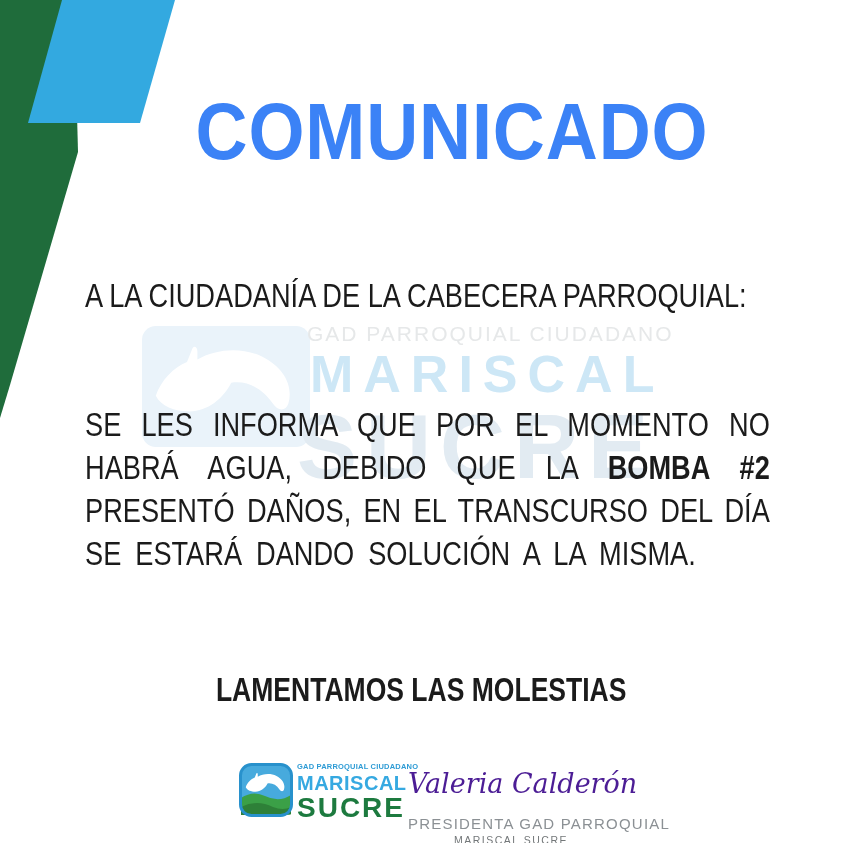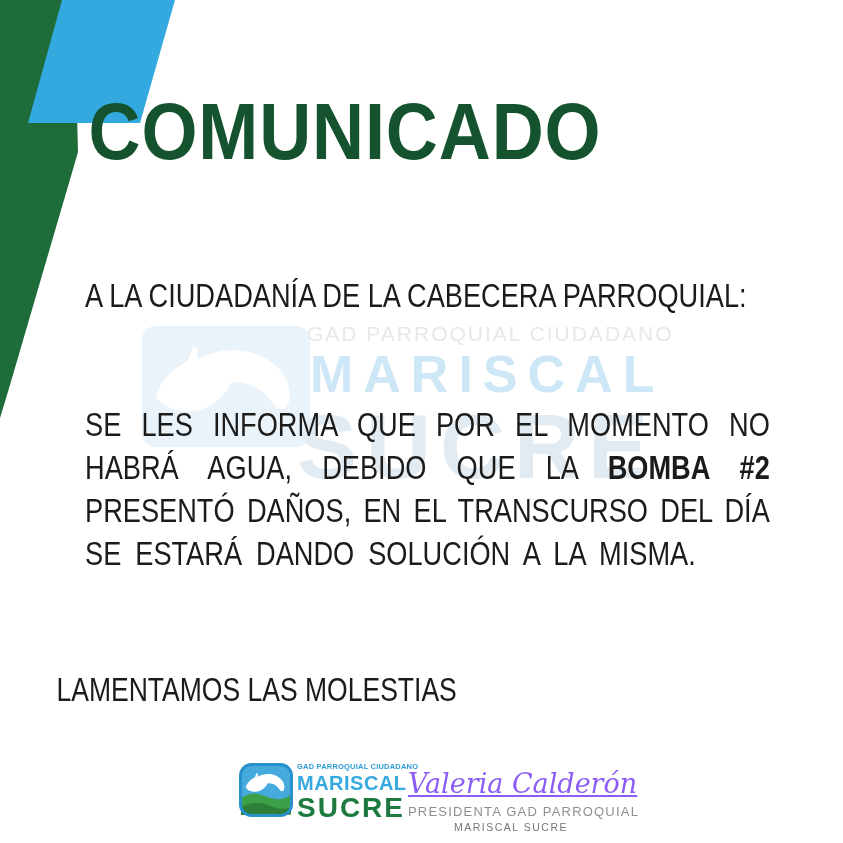--- a/index.html
+++ b/index.html
@@ -4,22 +4,22 @@
 <style>
   html,body{margin:0;padding:0;background:#ffffff;}
   .page{
     position:relative;width:843px;height:843px;background:#ffffff;
     overflow:hidden;font-family:"Liberation Sans",sans-serif;
   }
   
   .corner-svg{position:absolute;left:0;top:0;}
   
   .title{
-    position:absolute;top:92px;left:60px;right:0;
-    color:#14532d;font-weight:700;font-size:80px;line-height:80px;
+    position:absolute;top:92px;left:60px;right:0;text-align:center;
+    color:#3b82f6;font-weight:700;font-size:80px;line-height:80px;
     letter-spacing:1px;white-space:nowrap;
   }
   .title-inner{display:inline-block;transform:scaleX(0.90);transform-origin:50% 50%;}
   
   .wm-square{
     position:absolute;left:142px;top:326px;width:168px;height:121px;
     background:#eaf3fa;border-radius:14px;
   }
   .wm-horse{position:absolute;left:6px;top:10px;}
   .wm-tagline{
@@ -43,36 +43,36 @@
   .body-par{
     position:absolute;left:85px;top:403px;width:856px;
     font-size:34px;line-height:43px;color:#1b1b1b;
     transform:scaleX(0.80);transform-origin:0 0;
   }
   .jline{text-align:justify;text-align-last:justify;}
   .lline{text-align:left;word-spacing:8px;}
   .body-par b{font-weight:700;}
   
   .apology{
-    position:absolute;left:0;right:0;top:670px;text-align:left;
-    font-size:34px;color:#1b1b1b;white-space:nowrap;
+    position:absolute;left:0;right:0;top:670px;text-align:center;
+    font-size:34px;color:#1b1b1b;white-space:nowrap;font-weight:bold;
   }
   .apology-inner{display:inline-block;transform:scaleX(0.78);transform-origin:50% 50%;}
   
   .logo-icon{position:absolute;left:238px;top:762px;}
   .logo-text{position:absolute;left:297px;top:763px;line-height:1;}
   .logo-tagline{font-size:7.5px;font-weight:700;color:#2d9bd5;letter-spacing:0.2px;white-space:nowrap;}
   .logo-name-top{font-size:20px;font-weight:700;color:#36a9e1;letter-spacing:0.5px;margin-top:2px;white-space:nowrap;}
   .logo-name-bottom{font-size:28px;font-weight:700;color:#1d7a3f;letter-spacing:2px;margin-top:1px;white-space:nowrap;}
   .sig-block{position:absolute;left:408px;top:764px;width:206px;text-align:center;}
   .sig-name{
     font-family:"DejaVu Serif",serif;font-style:italic;font-size:27px;
-    color:#8b5cf6;line-height:40px;white-space:nowrap;text-decoration:underline;
+    color:#4c1d95;line-height:40px;white-space:nowrap;
   }
-  .sig-role1{font-size:13px;color:#8b9094;letter-spacing:1.2px;margin-top:0;white-space:nowrap;}
+  .sig-role1{font-size:15px;color:#8b9094;letter-spacing:1.2px;margin-top:11px;white-space:nowrap;}
   .sig-role2{font-size:10.5px;font-weight:400;color:#737779;letter-spacing:1.5px;margin-top:2px;white-space:nowrap;}
 </style>
 </head>
 <body>
 
 <div class="page">
 
   <svg class="corner-svg" width="210" height="430" viewBox="0 0 210 430">
     <polygon points="0,0 74,0 78,152 10,385 0,418" fill="#1f6c3b"></polygon>
     <polygon points="62,0 175,0 140,123 28,123" fill="#33a9e0"></polygon>

